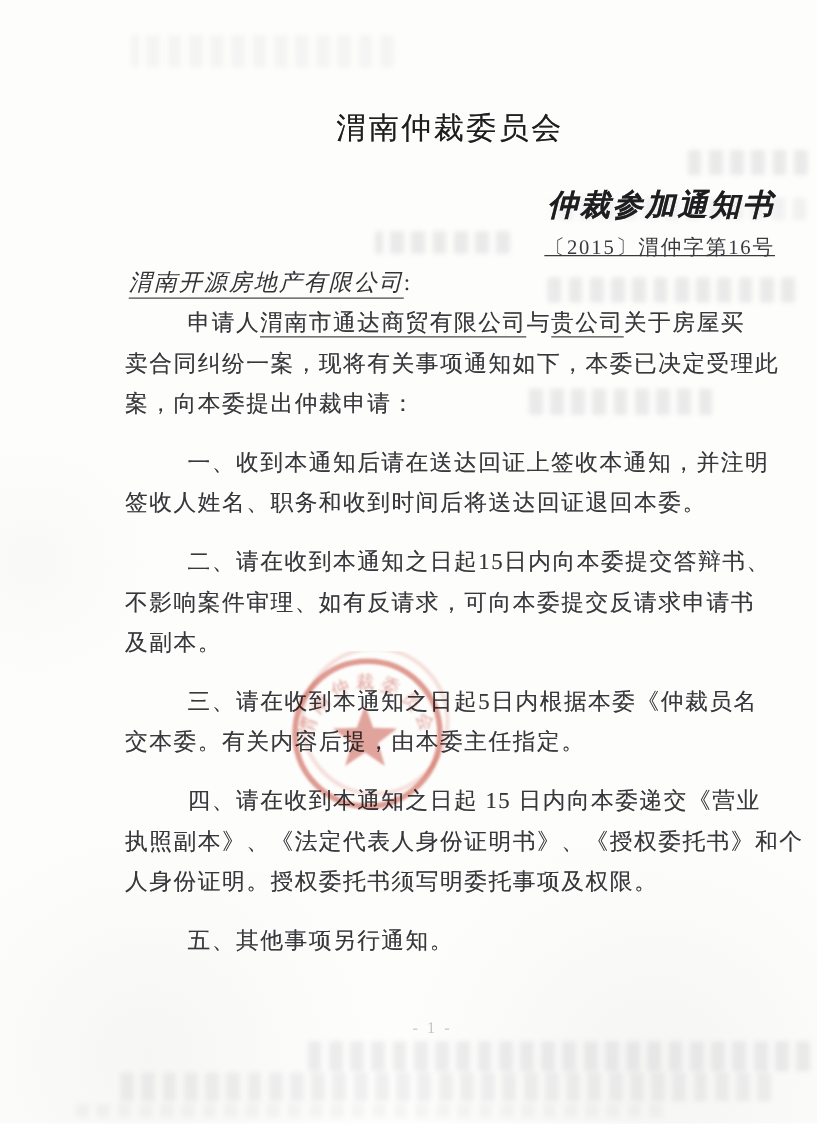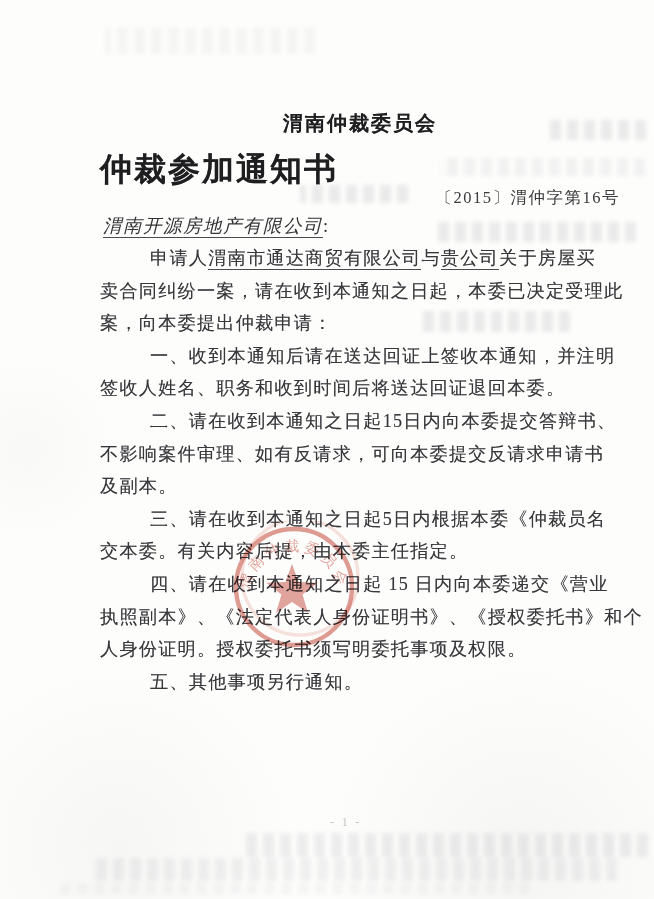--- a/index.html
+++ b/index.html
@@ -13,46 +13,46 @@
     position:relative;width:654px;height:899px;
     background:
       radial-gradient(circle at 18% 94%, rgba(120,120,120,0.05), transparent 18%),
       radial-gradient(circle at 80% 96%, rgba(120,120,120,0.06), transparent 20%),
       radial-gradient(circle at 4% 50%, rgba(140,140,140,0.04), transparent 12%),
       #fdfdfc;
   }
   
   .doc-title{
     position:absolute;left:100px;top:86px;width:520px;
-    text-align:center;font-size:20px;font-weight:bold;color:#1e1e20;
-    letter-spacing:2px;text-shadow:0 0 .5px rgba(0,0,0,.55);margin-top:24px;
+    text-align:center;font-size:24px;font-weight:normal;color:#1e1e20;
+    letter-spacing:2px;text-shadow:0 0 .5px rgba(0,0,0,.55);
   }
   .doc-subtitle{
     position:absolute;left:100px;top:148px;width:520px;
-    text-align:left;font-size:32px;font-weight:bold;color:#1e1e20;
-    letter-spacing:2px;text-shadow:0 0 .5px rgba(0,0,0,.55);
+    text-align:right;font-size:24px;font-weight:bold;color:#1e1e20;
+    letter-spacing:2px;text-shadow:0 0 .5px rgba(0,0,0,.55);font-style:italic;
   }
   .doc-number{
     position:absolute;right:34px;top:187px;
-    font-size:16.5px;color:#3a3a3e;letter-spacing:1.5px;
+    font-size:16.5px;color:#3a3a3e;letter-spacing:1.5px;text-decoration:underline;
   }
   .addressee-line{
     position:absolute;left:103px;top:213px;
     font-size:18.5px;color:#333337;letter-spacing:1.5px;
   }
   .addressee-line .uline{border-bottom:1.4px solid #4a4a4e;padding-bottom:1px;text-decoration:none;font-style:italic;}
   
   .doc-body{
     position:absolute;left:100px;top:242px;width:520px;
     font-size:18.2px;color:#38383c;letter-spacing:1.2px;
     text-shadow:0 0 .4px rgba(20,20,25,.4);
   }
   .line{display:block;height:32.6px;line-height:32.6px;white-space:nowrap;}
   .line.indent{text-indent:50px;}
-  .line.para-start{margin-top:0;}
+  .line.para-start{margin-top:14px;}
   .doc-body .uline{border-bottom:1.4px solid #4a4a4e;padding-bottom:.5px;text-decoration:none;margin-top:35px;}
   
   .seal{
     position:absolute;left:226px;top:521px;width:138px;height:140px;
     mix-blend-mode:multiply;pointer-events:none;
   }
   
   .ghost{
     position:absolute;
     background:repeating-linear-gradient(90deg,
@@ -92,21 +92,21 @@
 
   <div class="doc-title">渭南仲裁委员会</div>
   <div class="doc-subtitle">仲裁参加通知书</div>
   <div class="doc-number">〔2015〕渭仲字第16号</div>
 
   <div class="addressee-line"><span class="uline">渭南开源房地产有限公司</span><span>:</span></div>
 
   <div class="doc-body">
 
     <span class="line indent"><span>申请人</span><span class="uline">渭南市通达商贸有限公司</span><span>与</span><span class="uline">贵公司</span><span>关于房屋买</span></span>
-    <span class="line">卖合同纠纷一案，请在收到本通知之日起，本委已决定受理此</span>
+    <span class="line">卖合同纠纷一案，现将有关事项通知如下，本委已决定受理此</span>
     <span class="line">案，向本委提出仲裁申请：</span>
 
     <span class="line indent para-start">一、收到本通知后请在送达回证上签收本通知，并注明</span>
     <span class="line">签收人姓名、职务和收到时间后将送达回证退回本委。</span>
 
     <span class="line indent para-start">二、请在收到本通知之日起15日内向本委提交答辩书、</span>
     <span class="line">不影响案件审理、如有反请求，可向本委提交反请求申请书</span>
     <span class="line">及副本。</span>
 
     <span class="line indent para-start">三、请在收到本通知之日起5日内根据本委《仲裁员名</span>

